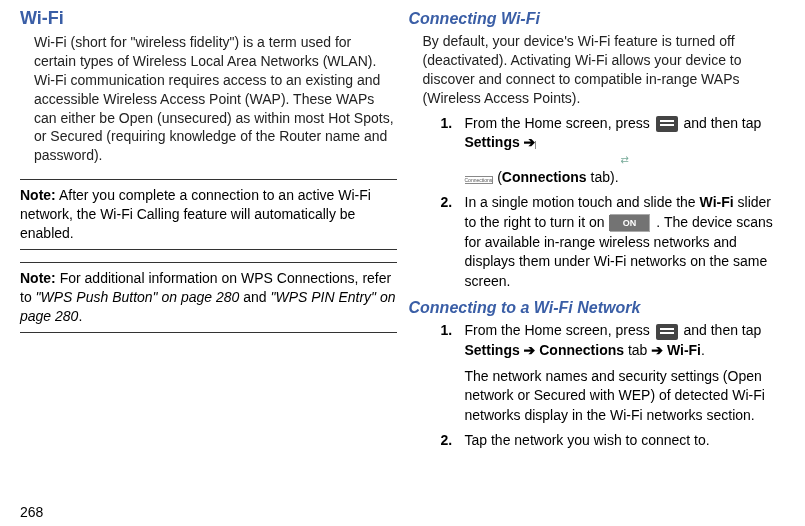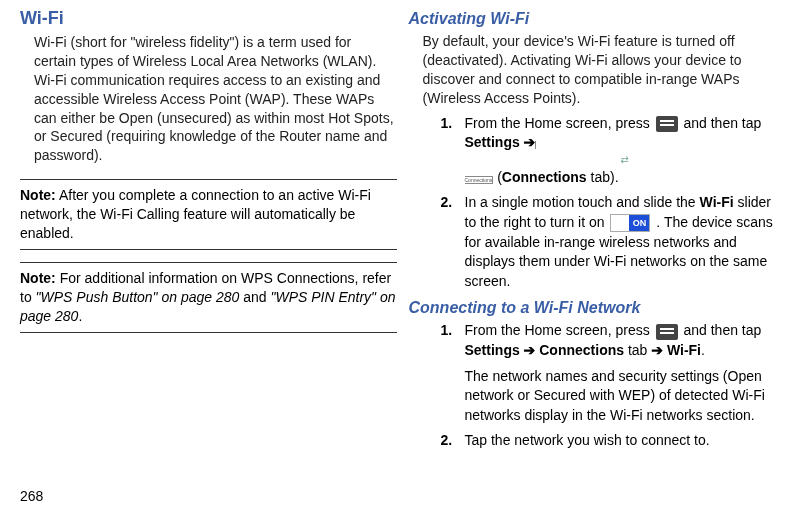--- a/index.html
+++ b/index.html
@@ -139,35 +139,35 @@
       vertical-align: middle;
       position: relative;
       background: #fff;
       margin: 0 2px;
     }
     .on-toggle .on-box {
       position: absolute;
       right: 0;
       top: 0;
       bottom: 0;
-      width: 20px;
-      background: #1d4ed8;
+      width: 40px;
+      background: #737373;
       color: #fff;
       font-size: 9px;
       font-weight: bold;
       display: flex;
       align-items: center;
       justify-content: center;
     }
     .arrow {
       font-weight: bold;
     }
     .page-num {
       position: absolute;
-      bottom: 22px;
+      bottom: 6px;
       left: 20px;
       font-size: 14px;
     }
     .watermark {
       position: absolute;
       left: 50%;
       top: 58%;
       transform: translate(-50%, -50%);
       text-align: center;
       color: #d7d7d9;
@@ -204,21 +204,21 @@
       <span class="note-first">After you complete a connection to an active Wi-Fi network, the Wi-Fi Calling feature will automatically be enabled.</span>
     </div>
 
     <div class="note-block note-lower">
       <span class="note-label">Note:</span>
       <span class="note-first">For additional information on WPS Connections, refer to </span><span class="italic">"WPS Push Button" on page 280</span><span> and </span><span class="italic">"WPS PIN Entry" on page 280</span><span>.</span>
     </div>
   </div>
 
   <div class="col">
-    <div class="h2">Activating Wi-Fi</div>
+    <div class="h2">Connecting Wi-Fi</div>
     <div class="body-text">By default, your device's Wi-Fi feature is turned off (deactivated). Activating Wi-Fi allows your device to discover and connect to compatible in-range WAPs (Wireless Access Points).</div>
 
     <div class="ol-item">
       <div class="ol-num">1.</div>
       <div class="ol-content">
         <span>From the Home screen, press </span><span class="inline-icon menu-icon"></span><span> and then tap </span><span class="bold">Settings</span><span class="arrow"> ➔ </span><span class="connections-icon"><span class="c-top">⇄</span><span class="c-bot">Connections</span></span><span> (</span><span class="bold">Connections</span><span> tab).</span>
       </div>
     </div>
 
     <div class="ol-item">

